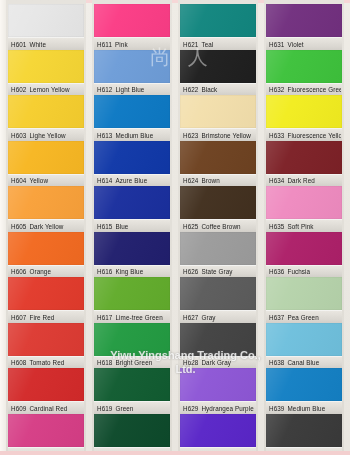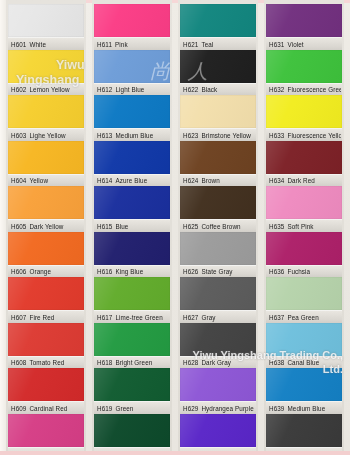--- a/index.html
+++ b/index.html
@@ -111,45 +111,44 @@
     line-height: 15px;
     color: rgba(255,255,255,0.72);
     text-shadow: 0 0 2px rgba(120,120,120,0.55);
   }
   #wm-brand .l1 { display:block; margin-left: 40px; }
   #wm-brand .l2 { display:block; }
   #wm-mid {
     left: 28px;
     top: 348px;
     width: 315px;
-    text-align: right;
+    text-align: center;
     font-size: 11px;
     line-height: 14px;
     color: rgba(255,255,255,0.80);
     text-shadow: 0 0 2px rgba(110,110,110,0.6);
   }
   #wm-url {
     left: 30px;
     top: 430px;
     width: 315px;
     font-size: 11px;
     color: rgba(255,255,255,0.85);
     text-shadow: 0 0 2px rgba(90,90,90,0.7);
     letter-spacing: 0.2px;
   }
   #wm-logo {
     left: 150px;
-    top: 60px;
+    top: 46px;
     width: 64px;
     height: 34px;
     color: rgba(255,255,255,0.45);
     font-size: 9px;
     font-weight: normal;
     text-align: center;
-    font-style: italic;
   }
   #wm-logo .gl {
     display: block;
     font-size: 20px;
     line-height: 22px;
     letter-spacing: 6px;
   }
 </style>
 </head>
 <body>
@@ -409,24 +408,20 @@
         <div class="labelband">
           <div class="label"><span class="code">H640</span><span class="cname"></span></div>
         </div>
       </div>
     </div>
 
   <div class="wm" id="wm-logo">
     <span class="gl">尚 人</span>
   </div>
 
-  <div class="wm" id="wm-brand">
-    <span class="l1">Yiwu</span>
-    <span class="l2">Yingshang</span>
-  </div>
 
   <div class="wm" id="wm-mid">
     <span>Yiwu Yingshang Trading Co.,</span><br>
     <span>Ltd.</span>
   </div>
 
 
   <div id="pinkedge-bottom"></div>
 </div>
 

